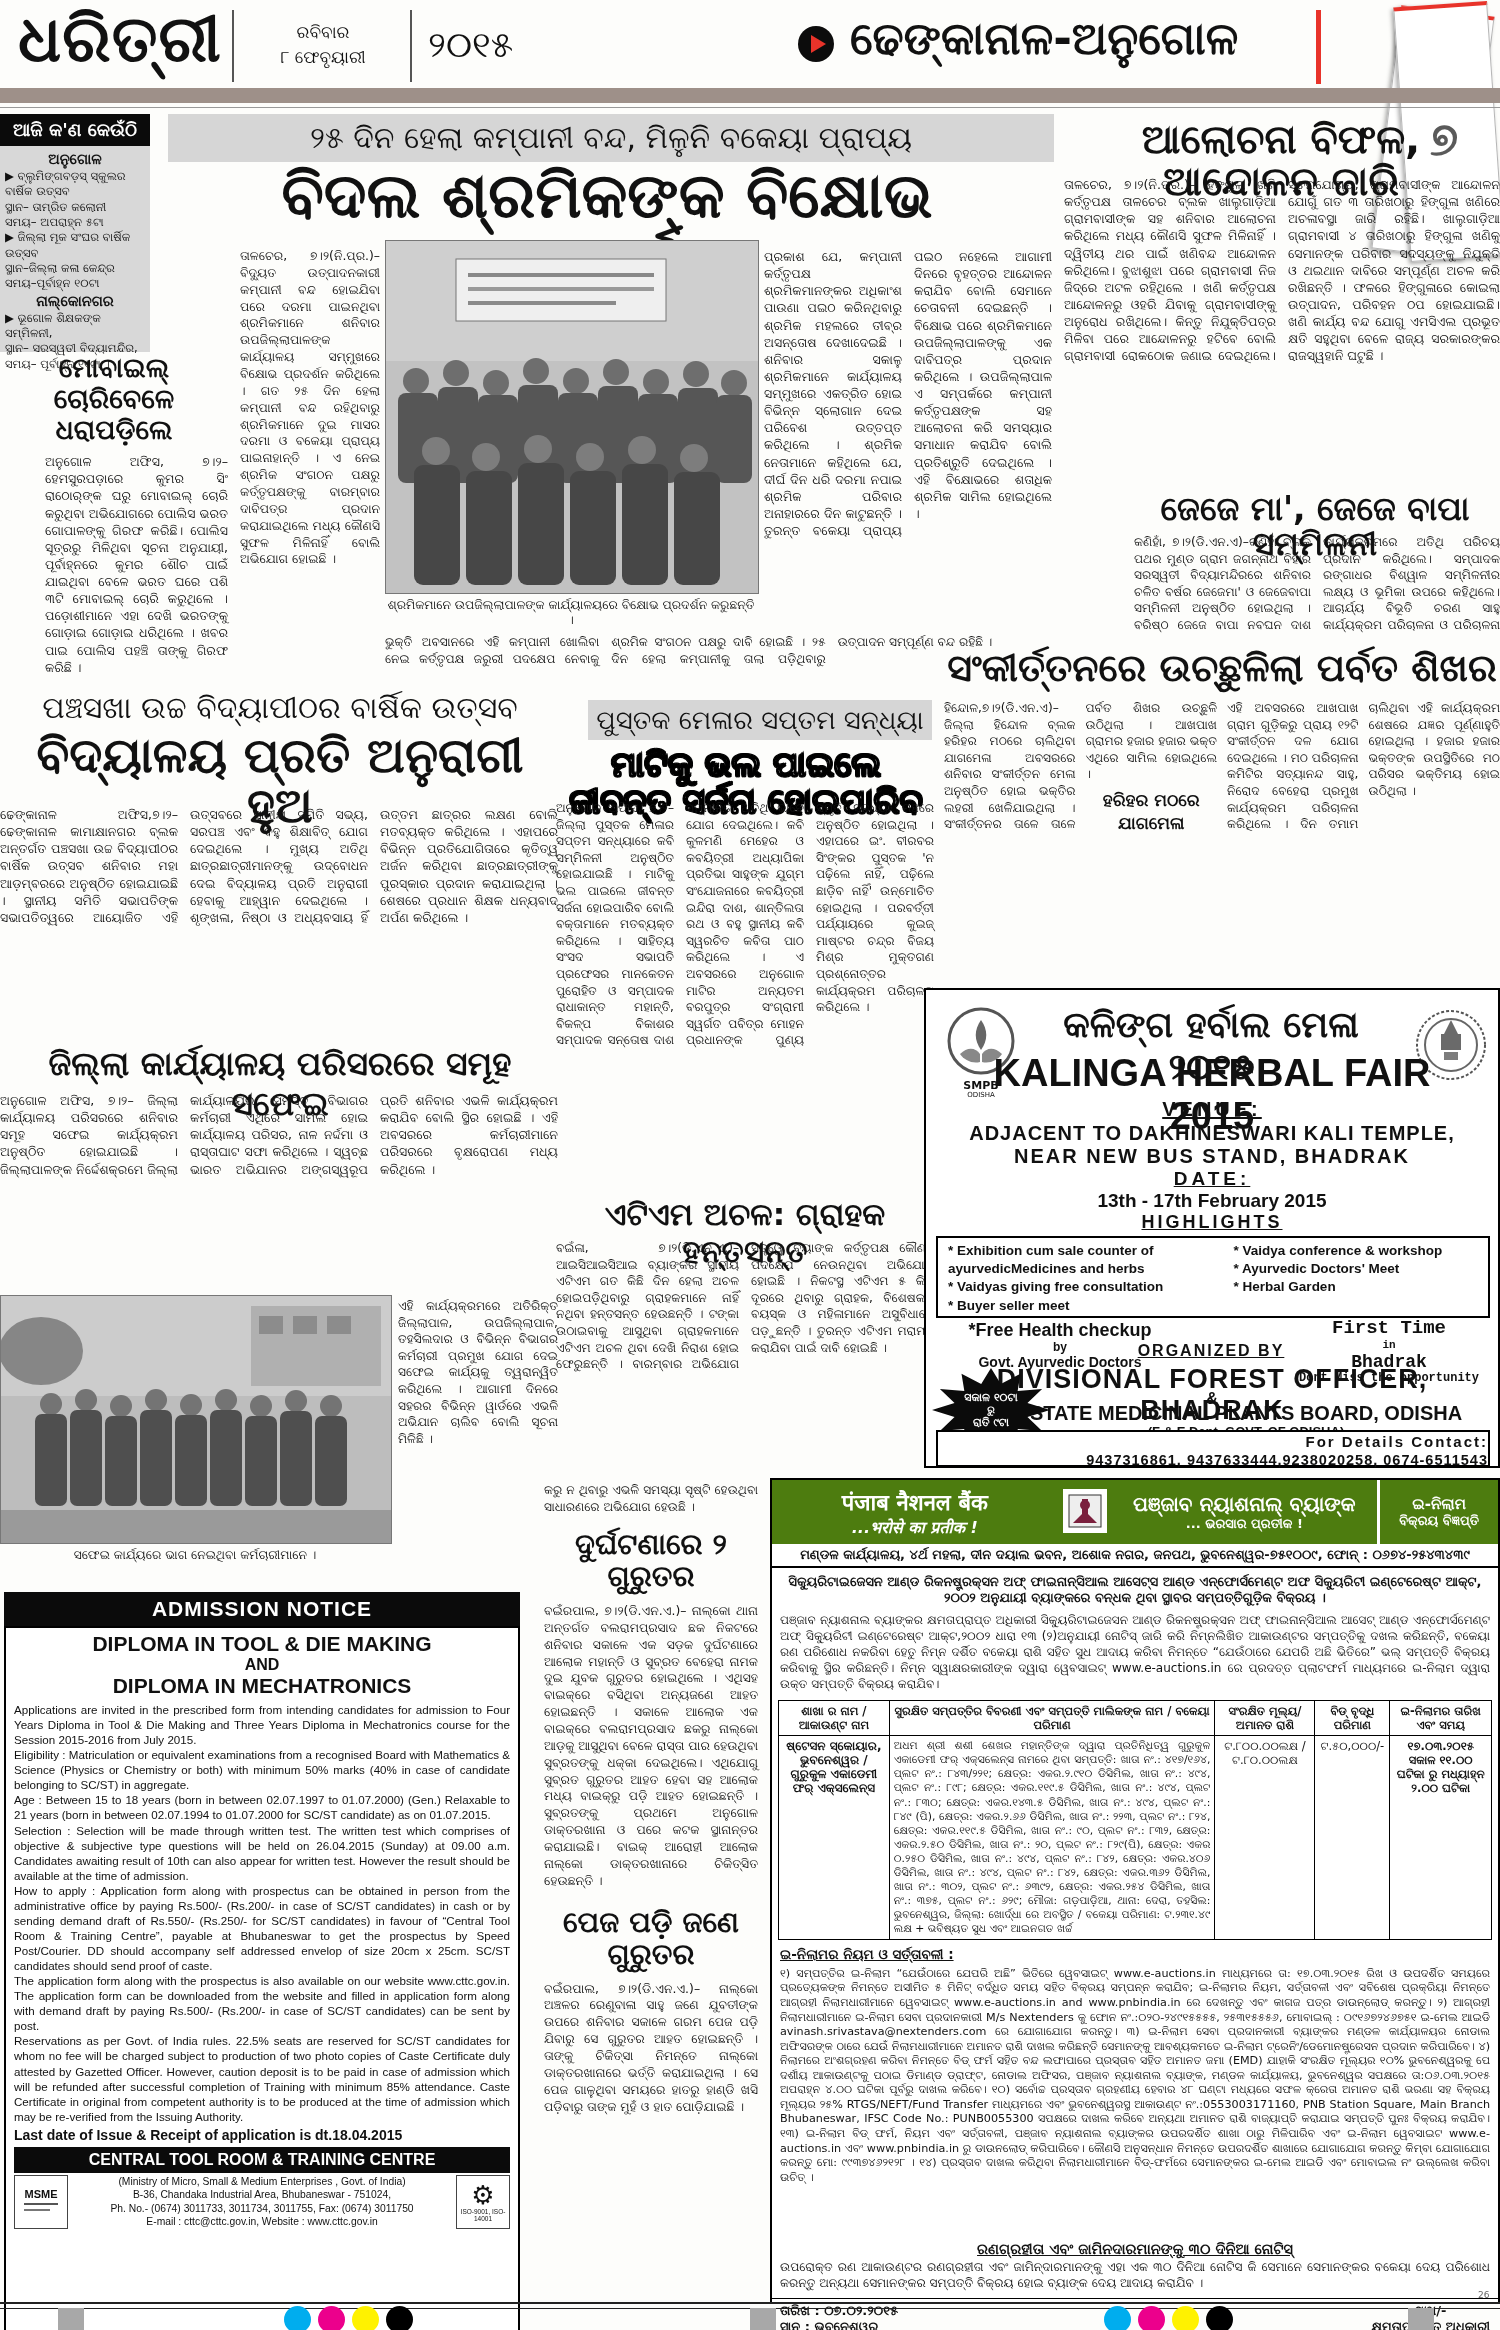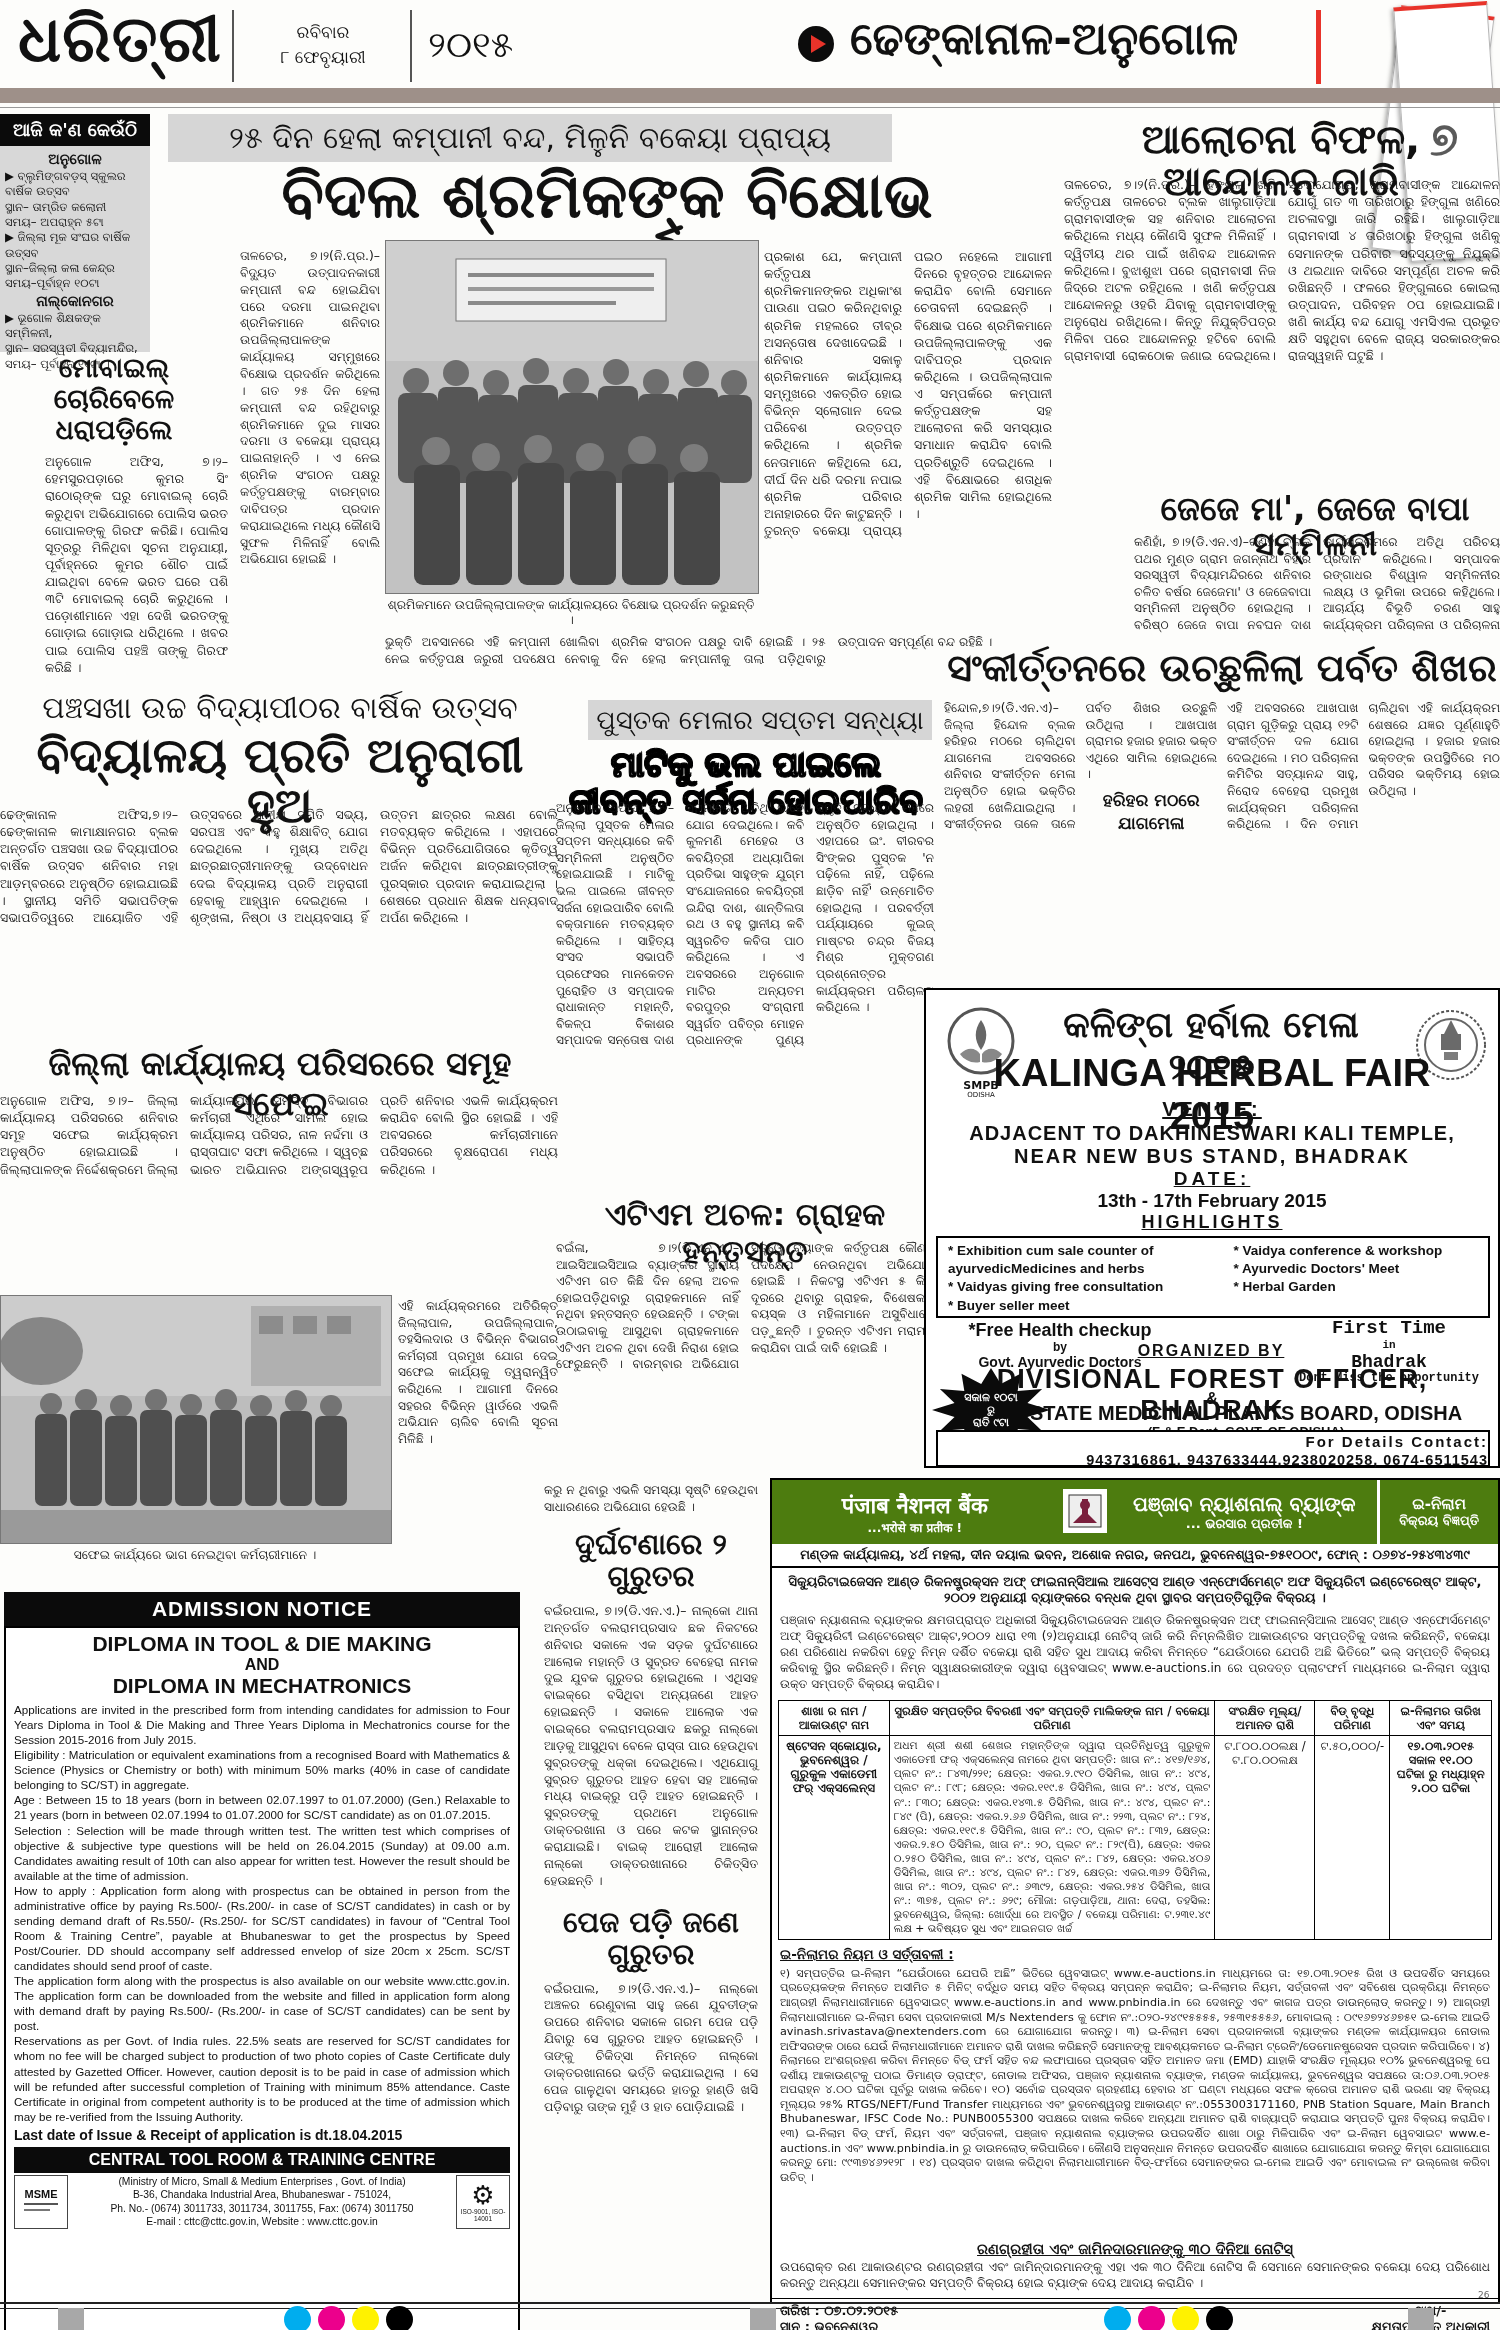--- a/index.html
+++ b/index.html
@@ -81,21 +81,21 @@
       <div>ସ୍ଥାନ– ସରସ୍ୱତୀ ବିଦ୍ୟାମନ୍ଦିର,</div>
       <div>ସମୟ– ପୂର୍ବାହ୍ନ ୧୧ଟା ।</div>
     </div>
   </div>
 
   <div class="abs" style="left:0;top:352px;width:228px;">
     <div class="b c" style="font-size:27px;line-height:1.15;">ମୋବାଇଲ୍ ଚୋରିବେଳେ ଧରାପଡ଼ିଲେ</div>
     <div class="j body-txt" style="margin-top:8px;margin-left:45px;">ଅନୁଗୋଳ ଅଫିସ, ୭।୨– ହେମସୁରପଡ଼ାରେ କୁମର ସିଂ ରାଠୋର୍‌ଙ୍କ ଘରୁ ମୋବାଇଲ୍ ଚୋରି କରୁଥିବା ଅଭିଯୋଗରେ ପୋଲିସ ଭରତ ଗୋପାଳଙ୍କୁ ଗିରଫ କରିଛି। ପୋଲିସ ସୂତ୍ରରୁ ମିଳିଥିବା ସୂଚନା ଅନୁଯାୟୀ, ପୂର୍ବାହ୍ନରେ କୁମର ଶୌଚ ପାଇଁ ଯାଇଥିବା ବେଳେ ଭରତ ଘରେ ପଶି ୩ଟି ମୋବାଇଲ୍ ଚୋରି କରୁଥିଲେ । ପଡ଼ୋଶୀମାନେ ଏହା ଦେଖି ଭରତଙ୍କୁ ଗୋଡ଼ାଇ ଗୋଡ଼ାଇ ଧରିଥିଲେ । ଖବର ପାଇ ପୋଲିସ ପହଞ୍ଚି ତାଙ୍କୁ ଗିରଫ କରିଛି ।</div>
   </div>
 
-  <div class="abs kicker c" style="left:168px;top:114px;width:724px;height:48px;line-height:48px;font-size:30px;">୨୫ ଦିନ ହେଲା କମ୍ପାନୀ ବନ୍ଦ, ମିଳୁନି ବକେୟା ପ୍ରାପ୍ୟ</div>
+  <div class="abs kicker c" style="left:168px;top:114px;width:886px;height:48px;line-height:48px;font-size:30px;">୨୫ ଦିନ ହେଲା କମ୍ପାନୀ ବନ୍ଦ, ମିଳୁନି ବକେୟା ପ୍ରାପ୍ୟ</div>
   <div class="abs b c" style="left:160px;top:163px;width:894px;font-size:62px;line-height:1.05;">ବିଦଲ ଶ୍ରମିକଙ୍କ ବିକ୍ଷୋଭ ପ୍ରଦର୍ଶନ</div>
 
   <div class="abs j body-txt" style="left:240px;top:248px;width:140px;height:440px;font-size:12.4px;">ତାଳଚେର, ୭।୨(ନି.ପ୍ର.)–ବିଦ୍ୟୁତ ଉତ୍ପାଦନକାରୀ କମ୍ପାନୀ ବନ୍ଦ ହୋଇଯିବା ପରେ ଦରମା ପାଇନଥିବା ଶ୍ରମିକମାନେ ଶନିବାର ଉପଜିଲ୍ଲାପାଳଙ୍କ କାର୍ଯ୍ୟାଳୟ ସମ୍ମୁଖରେ ବିକ୍ଷୋଭ ପ୍ରଦର୍ଶନ କରିଥିଲେ । ଗତ ୨୫ ଦିନ ହେଲା କମ୍ପାନୀ ବନ୍ଦ ରହିଥିବାରୁ ଶ୍ରମିକମାନେ ଦୁଇ ମାସର ଦରମା ଓ ବକେୟା ପ୍ରାପ୍ୟ ପାଇନାହାନ୍ତି । ଏ ନେଇ ଶ୍ରମିକ ସଂଗଠନ ପକ୍ଷରୁ କର୍ତ୍ତୃପକ୍ଷଙ୍କୁ ବାରମ୍ବାର ଦାବିପତ୍ର ପ୍ରଦାନ କରାଯାଇଥିଲେ ମଧ୍ୟ କୌଣସି ସୁଫଳ ମିଳିନାହିଁ ବୋଲି ଅଭିଯୋଗ ହୋଇଛି ।</div>
 
   <div class="abs photo" style="left:385px;top:240px;width:372px;height:352px;">
     <svg width="372" height="352" viewBox="0 0 372 352">
       <rect width="372" height="352" fill="#c2c2c2"></rect>
       <rect y="0" width="372" height="120" fill="#cfcfcf"></rect>
       <rect x="70" y="18" width="210" height="62" fill="#efefef" stroke="#777"></rect>
       <line x1="82" y1="34" x2="268" y2="34" stroke="#888" stroke-width="4"></line>
@@ -281,21 +281,21 @@
     <div class="b c" style="font-size:29px;line-height:1.1;margin:14px 0 10px;">ଦୁର୍ଘଟଣାରେ ୨ ଗୁରୁତର</div>
     <div class="j body-txt" style="font-size:12.4px;">ବଇଁରପାଲ, ୭।୨(ଡି.ଏନ.ଏ.)– ନାଲ୍‌କୋ ଥାନା ଅନ୍ତର୍ଗତ ବଲରାମପ୍ରସାଦ ଛକ ନିକଟରେ ଶନିବାର ସକାଳେ ଏକ ସଡ଼କ ଦୁର୍ଘଟଣାରେ ଆଲୋକ ମହାନ୍ତି ଓ ସୁବ୍ରତ ବେହେରା ନାମକ ଦୁଇ ଯୁବକ ଗୁରୁତର ହୋଇଥିଲେ । ଏଥିସହ ବାଇକ୍‌ରେ ବସିଥିବା ଅନ୍ୟଜଣେ ଆହତ ହୋଇଛନ୍ତି । ସକାଳେ ଆଲୋକ ଏକ ବାଇକ୍‌ରେ ବଲରାମପ୍ରସାଦ ଛକରୁ ନାଲ୍‌କୋ ଆଡ଼କୁ ଆସୁଥିବା ବେଳେ ରାସ୍ତା ପାର ହେଉଥିବା ସୁବ୍ରତଙ୍କୁ ଧକ୍କା ଦେଇଥିଲେ। ଏଥିଯୋଗୁ ସୁବ୍ରତ ଗୁରୁତର ଆହତ ହେବା ସହ ଆଲୋକ ମଧ୍ୟ ବାଇକ୍‌ରୁ ପଡ଼ି ଆହତ ହୋଇଛନ୍ତି । ସୁବ୍ରତଙ୍କୁ ପ୍ରଥମେ ଅନୁଗୋଳ ଡାକ୍ତରଖାନା ଓ ପରେ କଟକ ସ୍ଥାନାନ୍ତର କରାଯାଇଛି। ବାଇକ୍ ଆରୋହୀ ଆଲୋକ ନାଲ୍‌କୋ ଡାକ୍ତରଖାନାରେ ଚିକିତ୍ସିତ ହେଉଛନ୍ତି ।</div>
     <div class="b c" style="font-size:29px;line-height:1.12;margin:16px 0 10px;">ପେଜ ପଡ଼ି ଜଣେ ଗୁରୁତର</div>
     <div class="j body-txt" style="font-size:12.4px;">ବଇଁରପାଲ, ୭।୨(ଡି.ଏନ.ଏ.)– ନାଲ୍‌କୋ ଅଞ୍ଚଳର ରେଣୁବାଳା ସାହୁ ଜଣେ ଯୁବତୀଙ୍କ ଉପରେ ଶନିବାର ସକାଳେ ଗରମ ପେଜ ପଡ଼ି ଯିବାରୁ ସେ ଗୁରୁତର ଆହତ ହୋଇଛନ୍ତି । ତାଙ୍କୁ ଚିକିତ୍ସା ନିମନ୍ତେ ନାଲ୍‌କୋ ଡାକ୍ତରଖାନାରେ ଭର୍ତ୍ତି କରାଯାଇଥିଲା । ସେ ପେଜ ଗାଳୁଥିବା ସମୟରେ ହାତରୁ ହାଣ୍ଡି ଖସି ପଡ଼ିବାରୁ ତାଙ୍କ ମୁହଁ ଓ ହାତ ପୋଡ଼ିଯାଇଛି ।</div>
   </div>
 
   <div class="abs adborder" style="left:770px;top:1478px;width:726px;height:822px;background:#fff;font-size:12px;">
     <div class="pnb-head" style="height:64px;display:flex;align-items:center;">
       <div class="c" style="width:286px;">
         <div class="b" style="font-size:22px;">पंजाब नैशनल बैंक</div>
-        <div class="b" style="font-size:12px;">...भरोसे का प्रतीक !</div>
+        <div class="b" style="font-size:16px;font-style:italic;">...भरोसे का प्रतीक !</div>
       </div>
       <div style="width:54px;text-align:center;">
         <svg width="44" height="44" viewBox="0 0 44 44">
           <rect width="44" height="44" fill="#fff"></rect>
           <rect x="6" y="6" width="32" height="32" fill="#eee" stroke="#333"></rect>
           <rect x="19" y="10" width="6" height="24" fill="#7a1f3d"></rect>
           <circle cx="22" cy="16" r="5" fill="#7a1f3d"></circle>
           <path d="M10 34 L34 34 L22 22 Z" fill="#7a1f3d"></path>
         </svg>
       </div>

